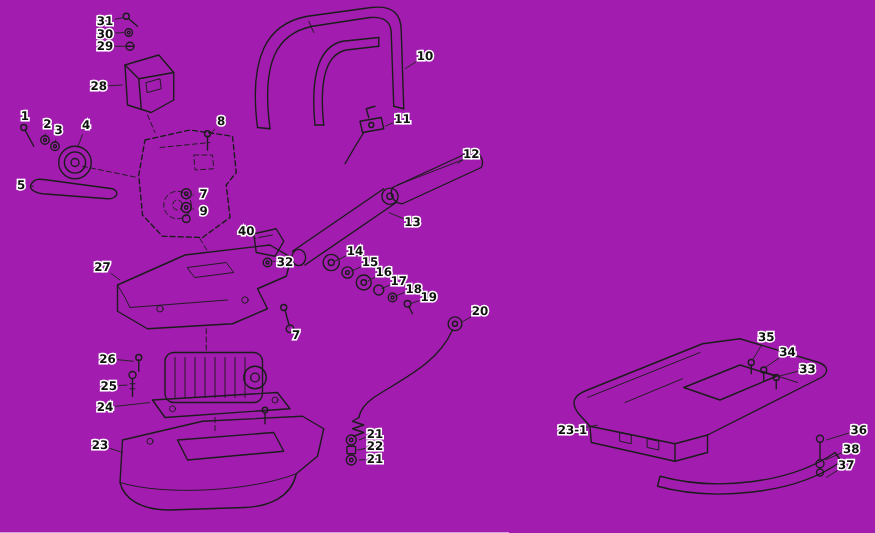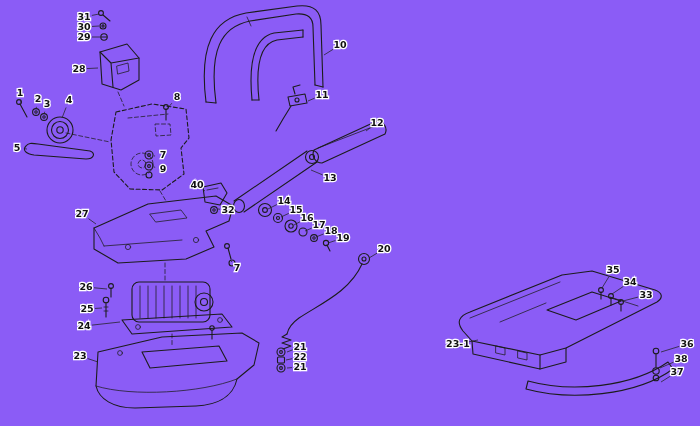--- a/index.html
+++ b/index.html
@@ -1,19 +1,19 @@
 <!DOCTYPE html>
 <html><head>
 <meta charset="utf-8">
 <style>
   html,body{margin:0;padding:0;background:#ffffff;}
   .stage{
     position:relative;
     width:700px;height:426px;
-    background:#8b5cf6;
+    background:#a21caf;
     overflow:hidden;
     font-family:"DejaVu Sans", sans-serif;
   }
   svg{position:absolute;top:0;left:0;}
   .ln{fill:none;stroke:#1c1c1c;stroke-width:1.1;stroke-linecap:round;stroke-linejoin:round;}
   .thin{stroke-width:0.75;}
   .dash{stroke-dasharray:4 2.5;}
   #labels-layer text{
     font-family:"DejaVu Sans", sans-serif;
     font-size:9.5px;

